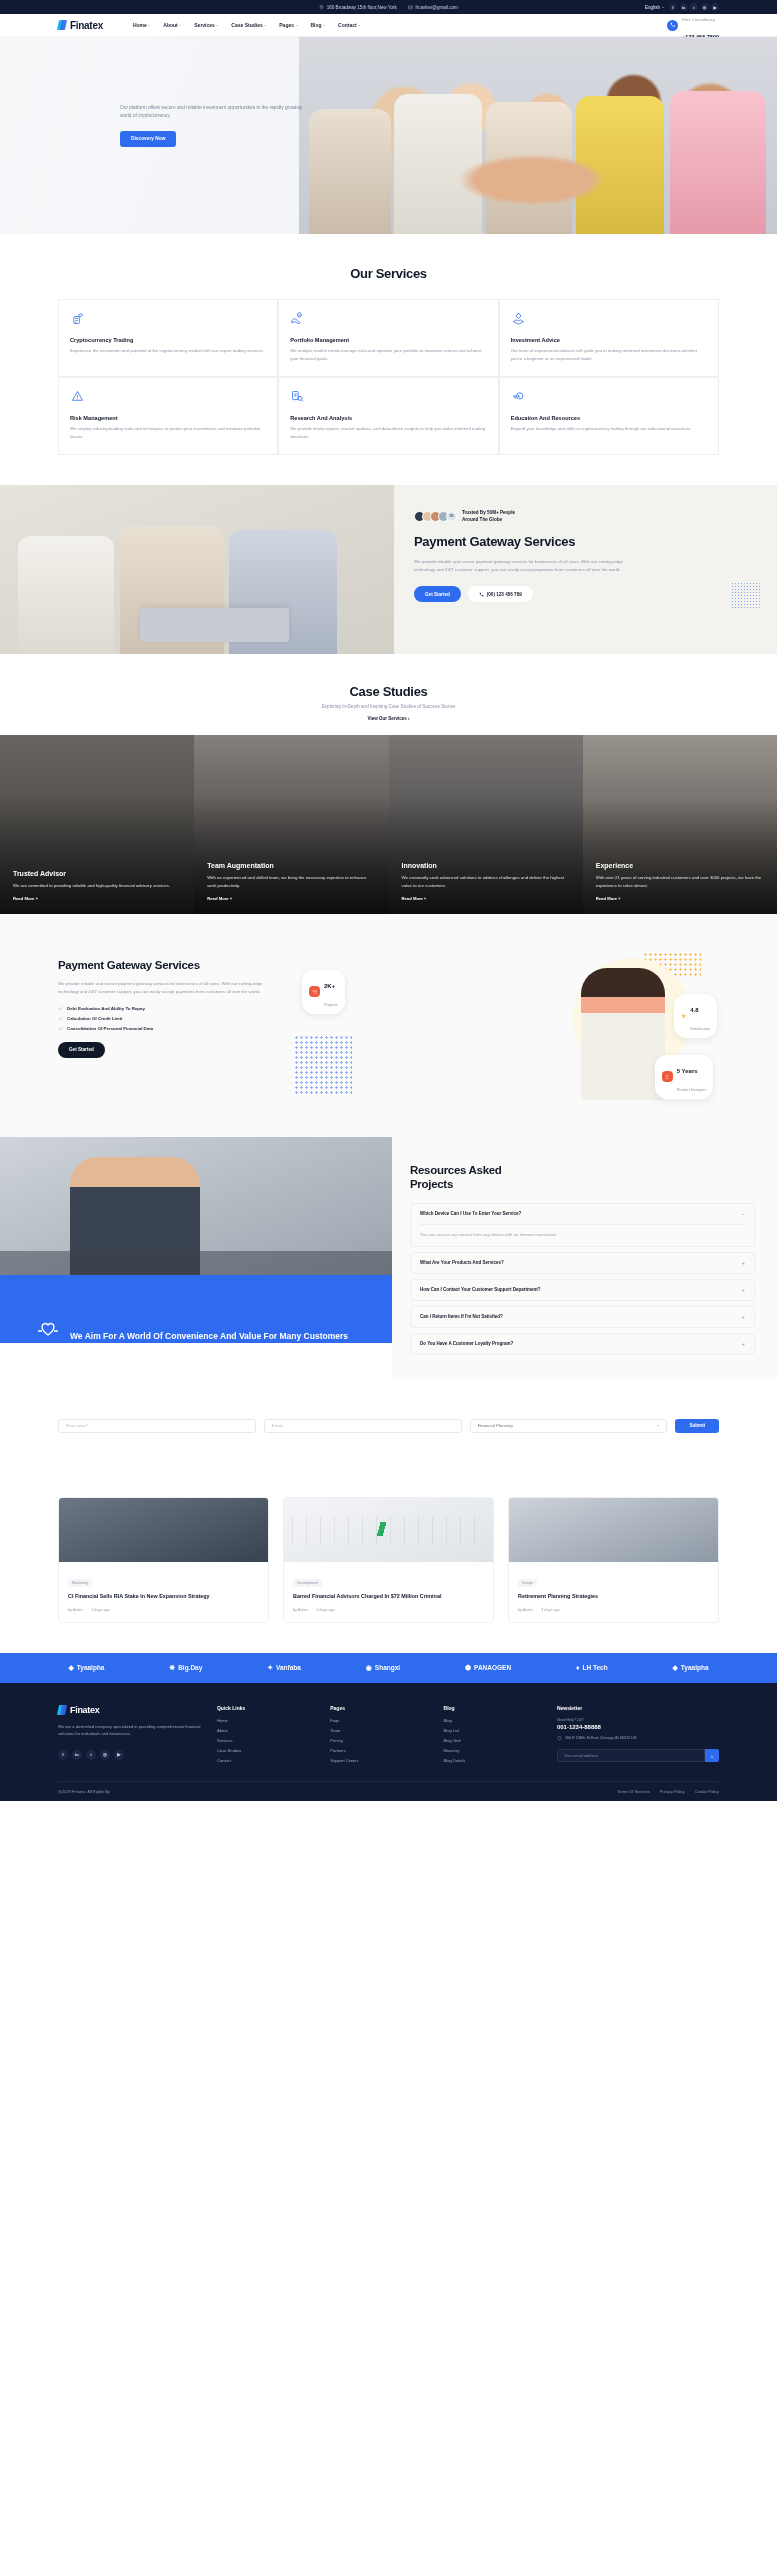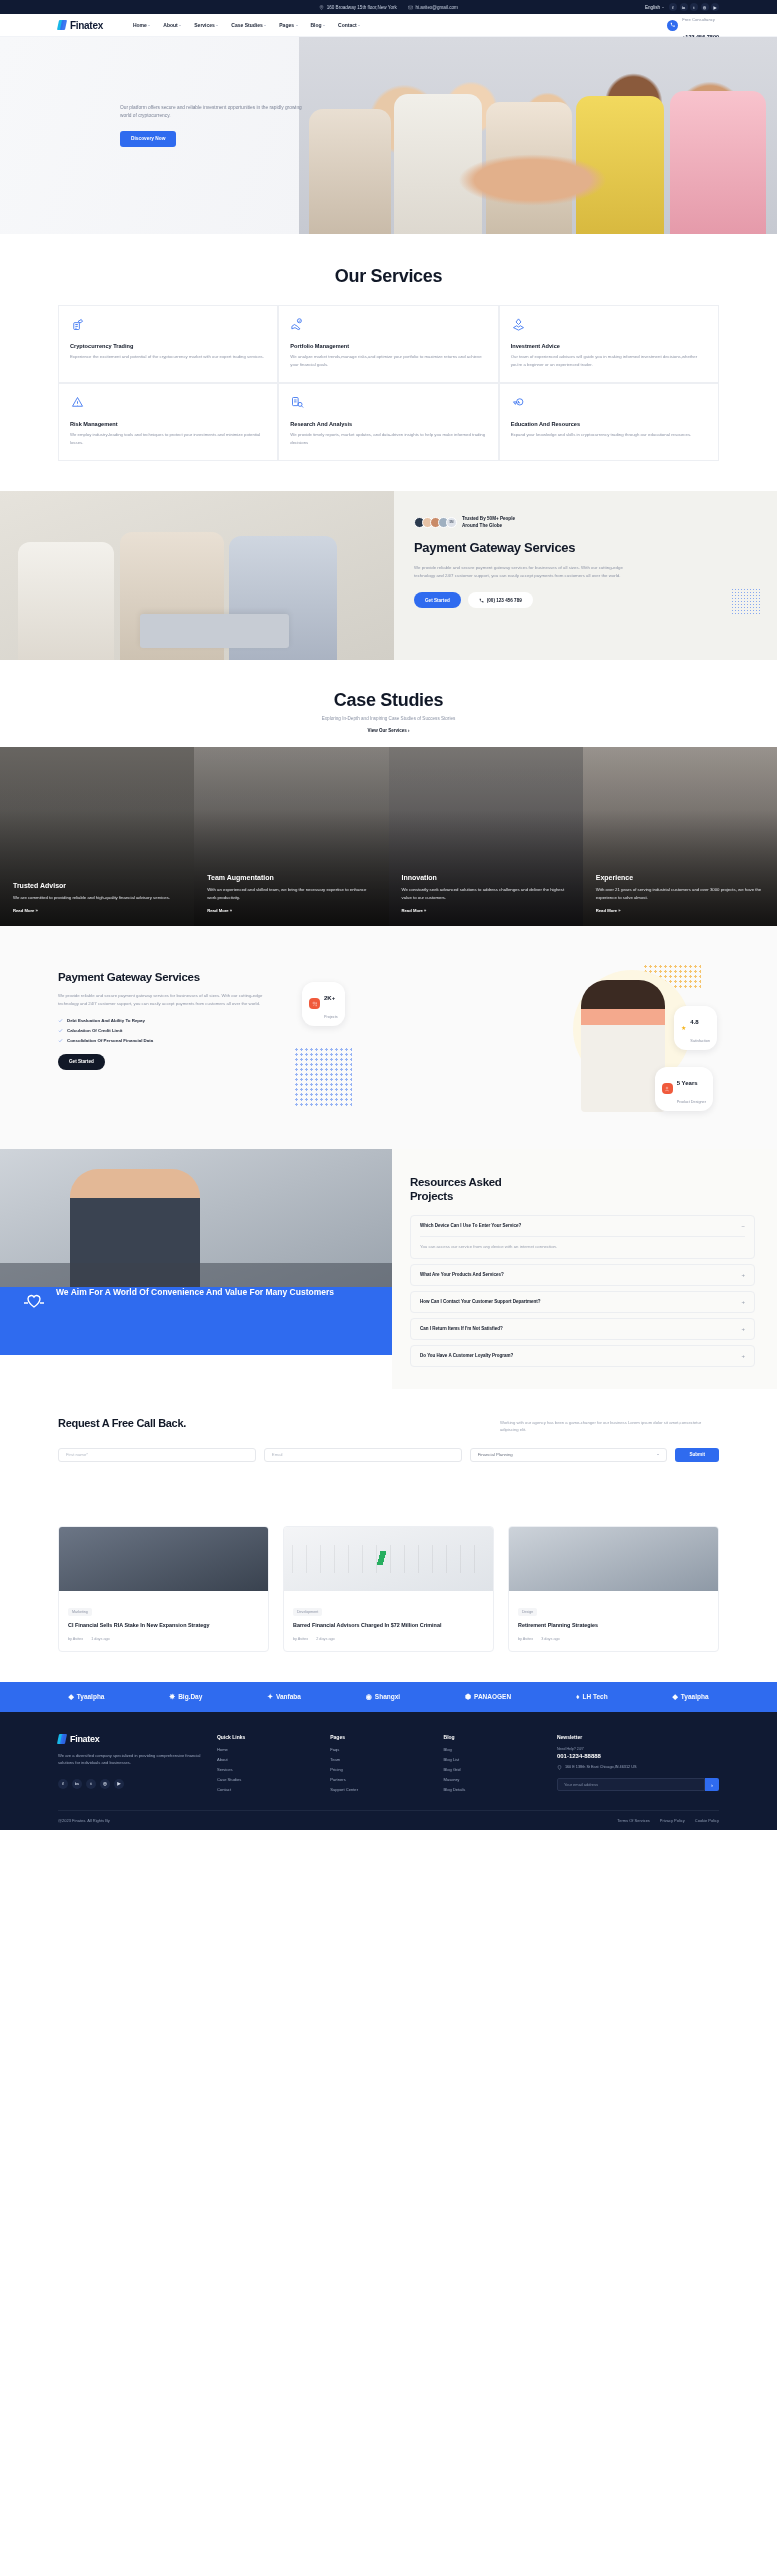--- a/index.html
+++ b/index.html
@@ -98,21 +98,21 @@
   .f3 { left: 187px; width: 86px; height: 132px; background: linear-gradient(180deg,#efe4d6,#cbbda9); }
   .f4 { left: 277px; width: 88px; height: 138px; background: linear-gradient(180deg,#f2d95e,#d8b93f); }
   .f5 { left: 371px; width: 96px; height: 143px; background: linear-gradient(180deg,#f8c3cd,#e59aaa); }
   .hands {
     position:absolute; left: 159px; bottom: 28px; width: 149px; height: 52px;
     background: radial-gradient(ellipse at 50% 50%, #e2b08b 0 55%, rgba(226,176,139,0) 70%);
     border-radius: 50%;
   }
 
   
-  .sec-title { font-size: 18px; font-weight: 700; text-align:center; color:#111827; letter-spacing:-0.3px;}
+  .sec-title { font-size: 13px; font-weight: 700; text-align:center; color:#111827; letter-spacing:-0.3px;}
   .sec-sub { font-size: 4.6px; color:#8b93a5; text-align:center; margin-top:5px;}
 
   
   .services { padding: 32px 58px 30px; background:#fff;}
   .svc-grid { margin-top: 18px; display: grid; grid-template-columns: repeat(3, 1fr); gap: 0; }
   .svc-card {
     border: 1px solid #edeff3; padding: 11px 11px 13px; background:#fff;
   }
   .svc-ic { width: 15px; height: 15px; color:#2f6bef; }
   .svc-ic svg { width: 15px; height: 15px; stroke: #2f6bef; fill: none; stroke-width: 1.3; }
@@ -203,21 +203,21 @@
     background-image: radial-gradient(#2f6bef 30%, transparent 31%); background-size: 5px 5px; opacity:.5;}
   .dotgrid2 { position:absolute; right: 18px; top: 0px; width: 58px; height: 26px;
     background-image: radial-gradient(#f4b64a 30%, transparent 31%); background-size: 5px 5px; opacity:.8;}
 
   
   .faq { display:flex; background:#fff; }
   .faq-left { width: 392px; position:relative; }
   .faq-img { height: 138px; background: linear-gradient(160deg,#cfd4da 0%, #9aa3ad 100%); position:relative; overflow:hidden;}
   .faq-img .man { position:absolute; left: 70px; bottom: 0; width: 130px; height: 118px; background: linear-gradient(180deg,#e3b896 0 25%, #3a4351 25% 100%); border-radius: 28px 28px 0 0;}
   .faq-img .desk { position:absolute; left: 0; bottom: 0; width: 392px; height: 24px; background: rgba(60,66,76,.5);}
-  .faq-banner { background:#2f6bef; color:#fff; height: 68px; display:flex; align-items:flex-start; gap:10px; padding: 0 22px;}
+  .faq-banner { background:#2f6bef; color:#fff; height: 68px; display:flex; align-items:flex-end; gap:10px; padding: 0 36px;}
   .faq-banner .ic svg { width: 24px; height: 24px; stroke:#fff; fill:none; stroke-width:1.4;}
   .faq-banner h3 { font-size: 8.5px; font-weight:700; line-height:1.35;}
   .faq-right { flex:1; padding: 26px 22px 22px 18px; background:#fafaf8;}
   .faq-right h2 { font-size: 11.5px; font-weight:700; line-height:1.22; letter-spacing:-0.3px;}
   .faq-list { margin-top: 12px; display:flex; flex-direction:column; gap: 5px;}
   .faq-item { border: 1px solid #eceef1; border-radius: 4px; background:#fafaf8; padding: 7px 9px;}
   .faq-item.open { background:#fafaf8;}
   .faq-q { display:flex; justify-content:space-between; align-items:center; font-size:4.5px; font-weight:700; color:#111827; cursor:pointer;}
   .faq-q .sign { font-size:6px; color:#9aa1b0; font-weight:400;}
   .faq-a { font-size:4.3px; line-height:1.85; color:#9aa1b0; margin-top:7px; padding-top:6px; border-top:1px solid #eceef1;}
@@ -674,24 +674,20 @@
             <span>Do You Have A Customer Loyalty Program?</span>
             <span class="sign">+</span>
           </div>
         </div>
 
       </div>
     </div>
   </div>
 
   <div class="callback">
-    <div class="cb-head">
-      <h2>Request A Free Call Back.</h2>
-      <p>Working with our agency has been a game-changer for our business Lorem ipsum dolor sit amet,consectetur adipiscing elit.</p>
-    </div>
     <div class="cb-form">
       <input class="cb-input" placeholder="First name*" style="">
       <input class="cb-input" placeholder="Email" style="">
       <div class="cb-select">
         <span>Financial Planning</span>
         <span class="caret"></span>
       </div>
       <button class="btn-submit">Submit</button>
     </div>
   </div>

